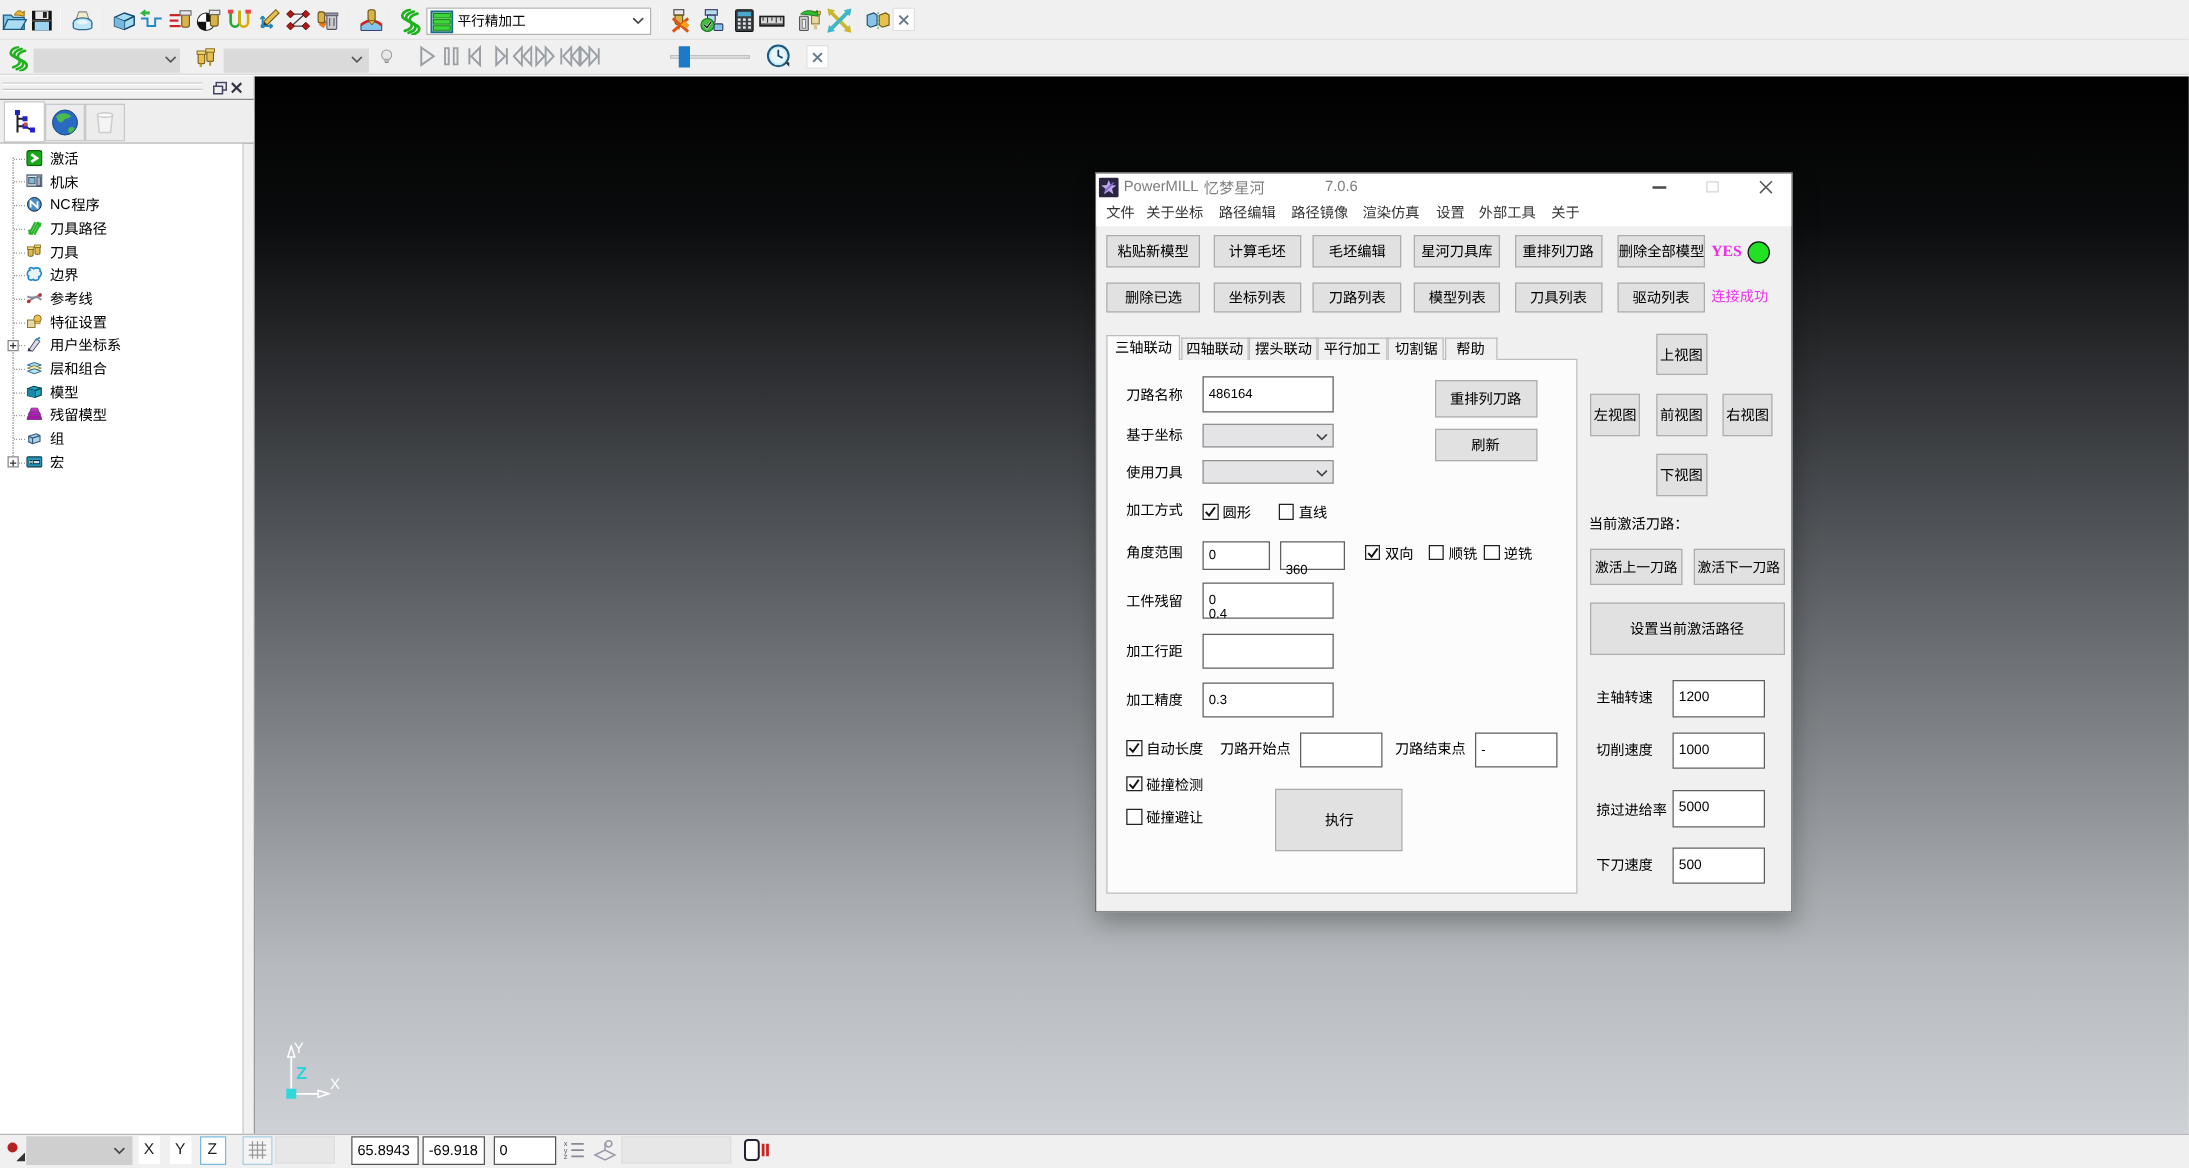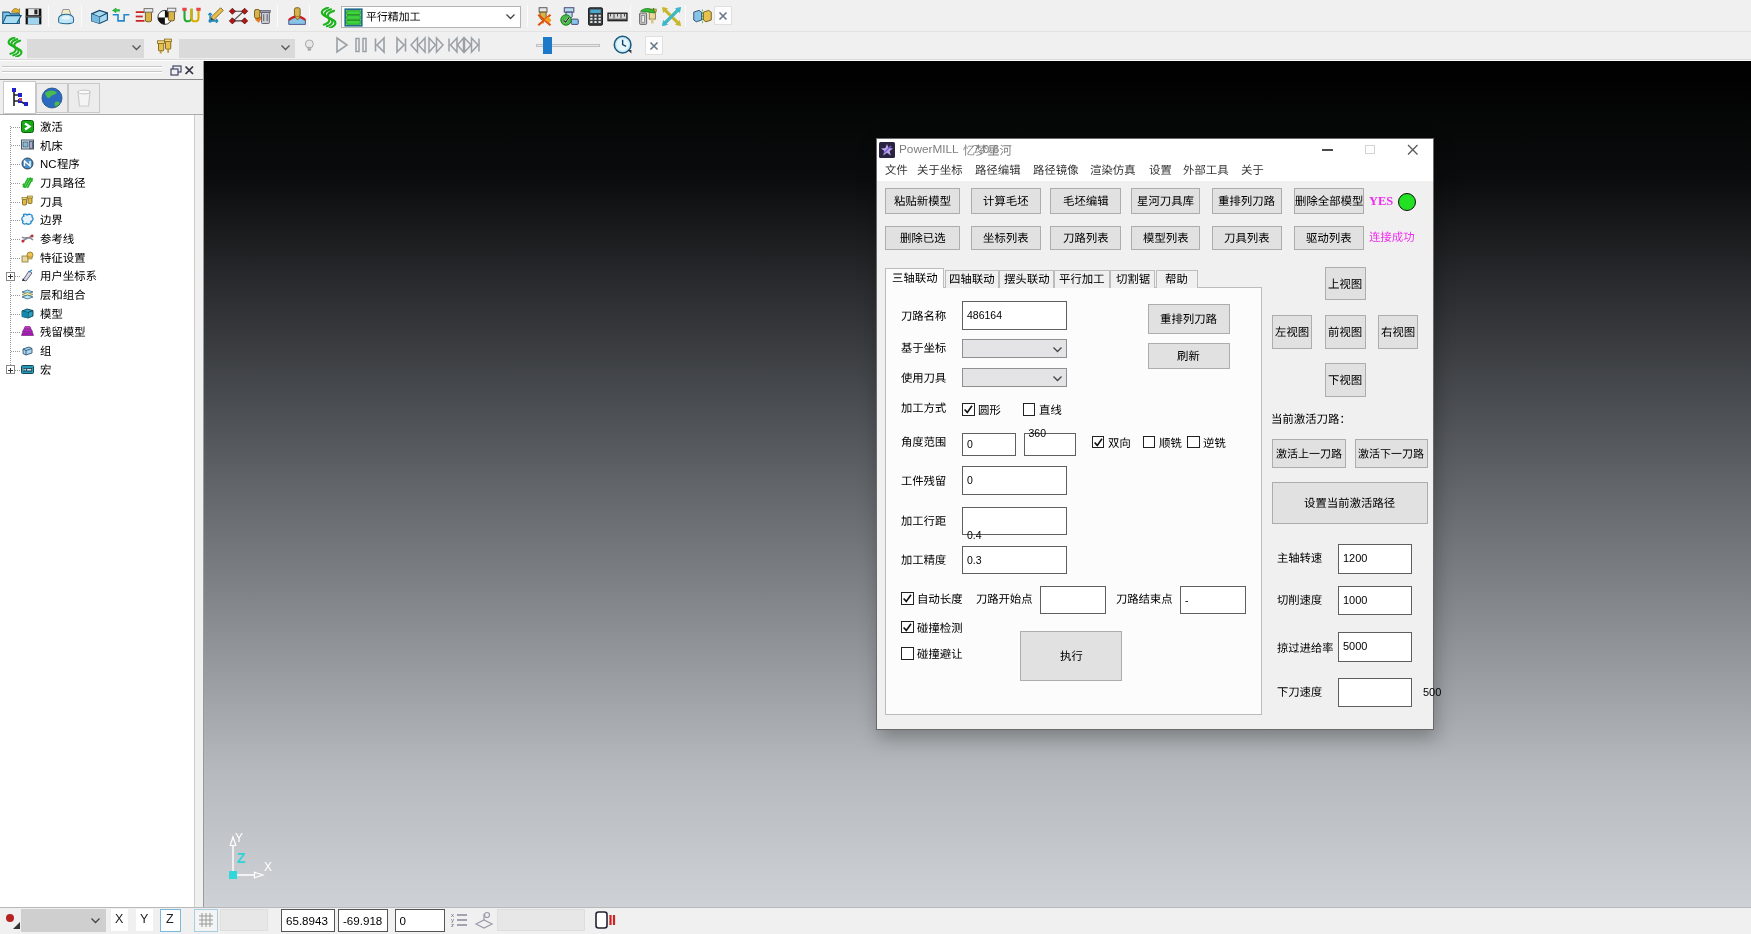--- a/index.html
+++ b/index.html
@@ -642,21 +642,21 @@
   </svg>
 <div style="position:absolute;left:899.0px;top:144.1px;font:normal 11.8px 'Liberation Sans',sans-serif;color:#7d7d7d;line-height:1;white-space:pre;letter-spacing:0">PowerMILL</div>
 <svg style="position:absolute;left:963.0px;top:143.8px;overflow:visible" width="51" height="15">
     <g fill="#7d7d7d">
       <use href="#c5fc6" transform="matrix(0.01220,0,0,-0.01220,0.00,10.74)"></use>
       <use href="#c68a6" transform="matrix(0.01220,0,0,-0.01220,12.20,10.74)"></use>
       <use href="#c661f" transform="matrix(0.01220,0,0,-0.01220,24.40,10.74)"></use>
       <use href="#c6cb3" transform="matrix(0.01220,0,0,-0.01220,36.60,10.74)"></use>
     </g>
   </svg>
-<div style="position:absolute;left:973px;top:144.1px;font:normal 11.8px 'Liberation Sans',sans-serif;color:#7d7d7d;line-height:1;white-space:pre;letter-spacing:0">7.0.6</div>
+<div style="position:absolute;left:1060px;top:144.1px;font:normal 11.8px 'Liberation Sans',sans-serif;color:#7d7d7d;line-height:1;white-space:pre;letter-spacing:0">7.0.6</div>
 <div style="position:absolute;left:1322px;top:149px;width:10.5px;height:1.5px;background:#4a4a4a"></div>
 <div style="position:absolute;left:1365.0px;top:144.5px;width:9.5px;height:9.5px;background:transparent;border:1px solid #d4d4d4;box-sizing:border-box;"></div>
 <svg style="position:absolute;left:1406.5px;top:144px" width="12" height="12">
     <path d="M1 1 L10.5 10.5 M10.5 1 L1 10.5" stroke="#555" stroke-width="1.2"></path>
   </svg>
 <svg style="position:absolute;left:885.0px;top:164.2px;overflow:visible" width="25" height="14">
     <g fill="#333">
       <use href="#c6587" transform="matrix(0.01140,0,0,-0.01140,0.00,10.03)"></use>
       <use href="#c4ef6" transform="matrix(0.01140,0,0,-0.01140,11.40,10.03)"></use>
     </g>
@@ -975,21 +975,21 @@
 <div style="position:absolute;left:1022.5px;top:403.2px;width:12.5px;height:12.5px;background:#fff;border:1px solid #222;box-sizing:border-box;"></div>
 <svg style="position:absolute;left:1038.5px;top:404.2px;overflow:visible" width="25" height="14">
     <g fill="#000">
       <use href="#c76f4" transform="matrix(0.01140,0,0,-0.01140,0.00,10.03)"></use>
       <use href="#c7ebf" transform="matrix(0.01140,0,0,-0.01140,11.40,10.03)"></use>
     </g>
   </svg>
 <div style="position:absolute;left:962.0px;top:433.0px;width:54.0px;height:23.0px;background:#fff;border:1px solid #5f5f5f;box-sizing:border-box;"></div>
 <div style="position:absolute;left:967.0px;top:439.2px;font:normal 10.5px 'Liberation Sans',sans-serif;color:#000;line-height:1;white-space:pre;letter-spacing:0">0</div>
 <div style="position:absolute;left:1023.5px;top:433.0px;width:52.5px;height:23.0px;background:#fff;border:1px solid #5f5f5f;box-sizing:border-box;"></div>
-<div style="position:absolute;left:1028.5px;top:428px;font:normal 10.5px 'Liberation Sans',sans-serif;color:#000;line-height:1;white-space:pre;letter-spacing:0">360</div>
+<div style="position:absolute;left:1028.5px;top:451px;font:normal 10.5px 'Liberation Sans',sans-serif;color:#000;line-height:1;white-space:pre;letter-spacing:0">360</div>
 <div style="position:absolute;left:1091.5px;top:435.8px;width:12.5px;height:12.5px;background:#fff;border:1px solid #222;box-sizing:border-box;"></div>
 <svg style="position:absolute;left:1091.5px;top:435.8px" width="12" height="12">
     <path d="M2.6 6.5 L5.3 9.4 L10 2.8" stroke="#111" stroke-width="1.6" fill="none"></path>
   </svg>
 <svg style="position:absolute;left:1107.5px;top:436.7px;overflow:visible" width="25" height="14">
     <g fill="#000">
       <use href="#c53cc" transform="matrix(0.01140,0,0,-0.01140,0.00,10.03)"></use>
       <use href="#c5411" transform="matrix(0.01140,0,0,-0.01140,11.40,10.03)"></use>
     </g>
   </svg>
@@ -1003,21 +1003,21 @@
 <div style="position:absolute;left:1187.0px;top:435.8px;width:12.5px;height:12.5px;background:#fff;border:1px solid #222;box-sizing:border-box;"></div>
 <svg style="position:absolute;left:1203.0px;top:436.7px;overflow:visible" width="25" height="14">
     <g fill="#000">
       <use href="#c9006" transform="matrix(0.01140,0,0,-0.01140,0.00,10.03)"></use>
       <use href="#c94e3" transform="matrix(0.01140,0,0,-0.01140,11.40,10.03)"></use>
     </g>
   </svg>
 <div style="position:absolute;left:962.0px;top:466.0px;width:104.5px;height:29.0px;background:#fff;border:1px solid #5f5f5f;box-sizing:border-box;"></div>
 <div style="position:absolute;left:967.0px;top:475.2px;font:normal 10.5px 'Liberation Sans',sans-serif;color:#000;line-height:1;white-space:pre;letter-spacing:0">0</div>
 <div style="position:absolute;left:962.0px;top:506.5px;width:104.5px;height:28.0px;background:#fff;border:1px solid #5f5f5f;box-sizing:border-box;"></div>
-<div style="position:absolute;left:967.0px;top:530px;font:normal 10.5px 'Liberation Sans',sans-serif;color:#000;line-height:1;white-space:pre;letter-spacing:0">0.4</div>
+<div style="position:absolute;left:967.0px;top:486px;font:normal 10.5px 'Liberation Sans',sans-serif;color:#000;line-height:1;white-space:pre;letter-spacing:0">0.4</div>
 <div style="position:absolute;left:962.0px;top:546.0px;width:104.5px;height:28.0px;background:#fff;border:1px solid #5f5f5f;box-sizing:border-box;"></div>
 <div style="position:absolute;left:967.0px;top:554.8px;font:normal 10.5px 'Liberation Sans',sans-serif;color:#000;line-height:1;white-space:pre;letter-spacing:0">0.3</div>
 <div style="position:absolute;left:901.0px;top:592.2px;width:12.5px;height:12.5px;background:#fff;border:1px solid #222;box-sizing:border-box;"></div>
 <svg style="position:absolute;left:901.0px;top:592.2px" width="12" height="12">
     <path d="M2.6 6.5 L5.3 9.4 L10 2.8" stroke="#111" stroke-width="1.6" fill="none"></path>
   </svg>
 <svg style="position:absolute;left:917.0px;top:593.2px;overflow:visible" width="48" height="14">
     <g fill="#000">
       <use href="#c81ea" transform="matrix(0.01140,0,0,-0.01140,0.00,10.03)"></use>
       <use href="#c52a8" transform="matrix(0.01140,0,0,-0.01140,11.40,10.03)"></use>
@@ -1210,21 +1210,21 @@
 <div style="position:absolute;left:1343.0px;top:641.2px;font:normal 11.0px 'Liberation Sans',sans-serif;color:#000;line-height:1;white-space:pre;letter-spacing:0">5000</div>
 <svg style="position:absolute;left:1276.5px;top:686.2px;overflow:visible" width="47" height="14">
     <g fill="#000">
       <use href="#c4e0b" transform="matrix(0.01130,0,0,-0.01130,0.00,9.94)"></use>
       <use href="#c5200" transform="matrix(0.01130,0,0,-0.01130,11.30,9.94)"></use>
       <use href="#c901f" transform="matrix(0.01130,0,0,-0.01130,22.60,9.94)"></use>
       <use href="#c5ea6" transform="matrix(0.01130,0,0,-0.01130,33.90,9.94)"></use>
     </g>
   </svg>
 <div style="position:absolute;left:1338.0px;top:677.5px;width:74.0px;height:29.5px;background:#fff;border:1px solid #5f5f5f;box-sizing:border-box;"></div>
-<div style="position:absolute;left:1423px;top:686.8px;font:normal 11.0px 'Liberation Sans',sans-serif;color:#000;line-height:1;white-space:pre;letter-spacing:0">500</div>
+<div style="position:absolute;left:1343.0px;top:686.8px;font:normal 11.0px 'Liberation Sans',sans-serif;color:#000;line-height:1;white-space:pre;letter-spacing:0">500</div>
 <div style="position:absolute;left:0;top:907px;width:1751px;height:1px;background:#b8b8b8"></div>
 <div style="position:absolute;left:0;top:908px;width:1751px;height:26px;background:#f0f0f0"></div>
 <div style="position:absolute;left:6px;top:914px;width:8px;height:8px;border-radius:50%;background:#b42222"></div>
 <svg style="position:absolute;left:13px;top:922px" width="8" height="8">
     <path d="M7 0 L7 7 L0 7 Z" fill="#333"></path>
   </svg>
 <div style="position:absolute;left:21px;top:909px;width:85px;height:23px;background:#cfcfcf"></div>
 <svg style="position:absolute;left:91px;top:918px" width="10" height="6">
     <path d="M0.5 0.5 L4.5 4.5 L8.5 0.5" stroke="#444" stroke-width="1.3" fill="none"></path>
   </svg>

